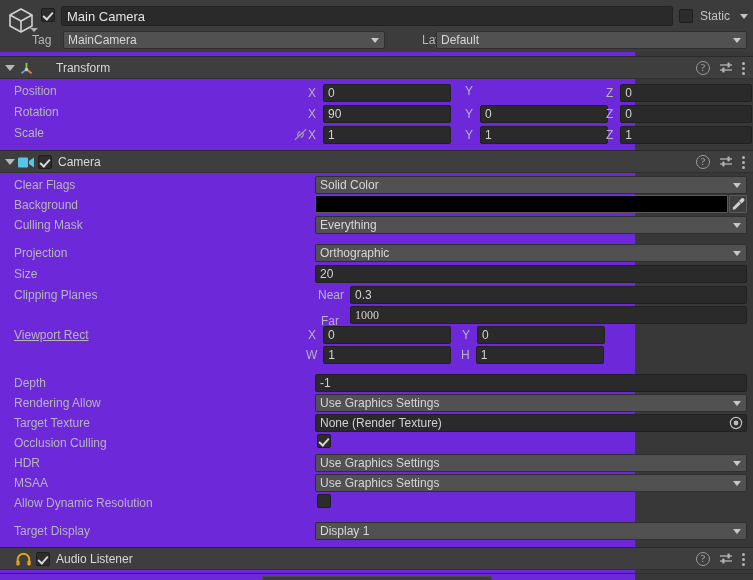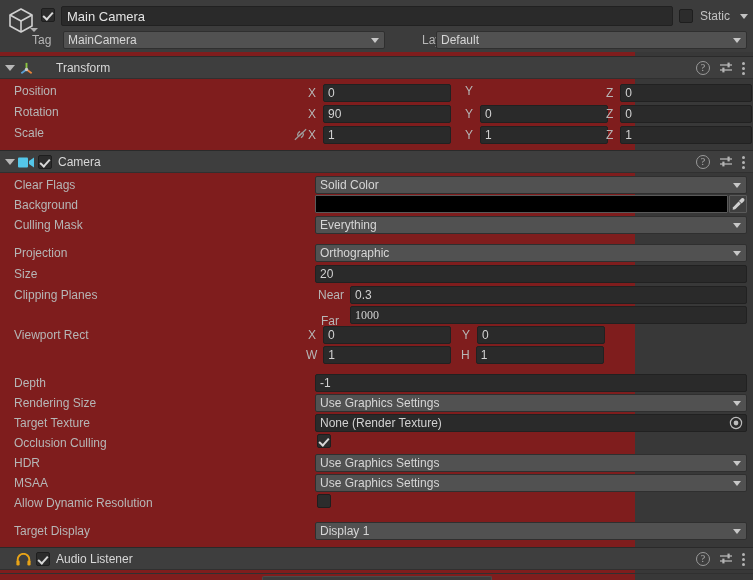--- a/index.html
+++ b/index.html
@@ -5,21 +5,21 @@
   * { box-sizing: border-box; margin: 0; padding: 0; }
   html, body {
     width: 753px; height: 580px;
     background: #383838;
     font-family: "Liberation Sans", sans-serif;
     font-size: 12px;
     color: #c4c4c4;
     overflow: hidden;
     -webkit-font-smoothing: antialiased;
   }
-  .inspector { width: 635px; height: 580px; position: relative; background: #7f1d1d; }
+  .inspector { width: 635px; height: 580px; position: relative; background: #6d28d9; }
 
   
   .txtfield {
     background: #2a2a2a;
     border: 1px solid #212121;
     border-radius: 2px;
     height: 18px;
     line-height: 16px;
     padding: 0 4px;
     color: #d2d2d2;
@@ -334,21 +334,21 @@
   <div class="lbl" style="position:absolute;left:14px;top:288px;">Clipping Planes</div>
   <div class="lbl" style="position:absolute;left:318px;top:288px;">Near</div>
   <div class="txtfield" style="position:absolute;left:350px;top:286px;width:397px;">
     <span>0.3</span>
   </div>
   <div class="lbl" style="position:absolute;left:321px;top:308px;margin-top:6px;">Far</div>
   <div class="txtfield" style="position:absolute;left:350px;top:306px;width:397px;font-family:Liberation Serif, serif;">
     <span>1000</span>
   </div>
 
-  <div class="lbl" style="position:absolute;left:14px;top:328px;">Viewport Rect</div>
+  <div class="lbl" style="position:absolute;left:14px;top:328px;text-decoration:underline;">Viewport Rect</div>
   <div class="row" style="left:308px; top:326px;">
     <span class="axis">X</span>
     <div class="txtfield" style="width:128px; margin-left:7px;">
       <span>0</span>
     </div>
   </div>
   <div class="row" style="left:462px; top:326px;">
     <span class="axis">Y</span>
     <div class="txtfield" style="width:128px; margin-left:7px;">
       <span>0</span>
@@ -365,21 +365,21 @@
     <div class="txtfield" style="width:128px; margin-left:6px;">
       <span>1</span>
     </div>
   </div>
 
   <div class="lbl" style="position:absolute;left:14px;top:376px;text-align:center;">Depth</div>
   <div class="txtfield" style="position:absolute;left:315px;top:374px;width:432px;">
     <span>-1</span>
   </div>
 
-  <div class="lbl" style="position:absolute;left:14px;top:396px;">Rendering Size</div>
+  <div class="lbl" style="position:absolute;left:14px;top:396px;">Rendering Allow</div>
   <div class="popup" style="position:absolute;left:315px;top:394px;width:432px;">
     <span>Use Graphics Settings</span>
     <span class="caret"></span>
   </div>
 
   <div class="lbl" style="position:absolute;left:14px;top:416px;">Target Texture</div>
   <div class="txtfield" style="position:absolute;left:315px;top:414px;width:432px;">
     <span>None (Render Texture)</span>
   </div>
   <svg style="position:absolute;left:729px;top:416px;width:14px;height:14px;" viewBox="0 0 14 14">

